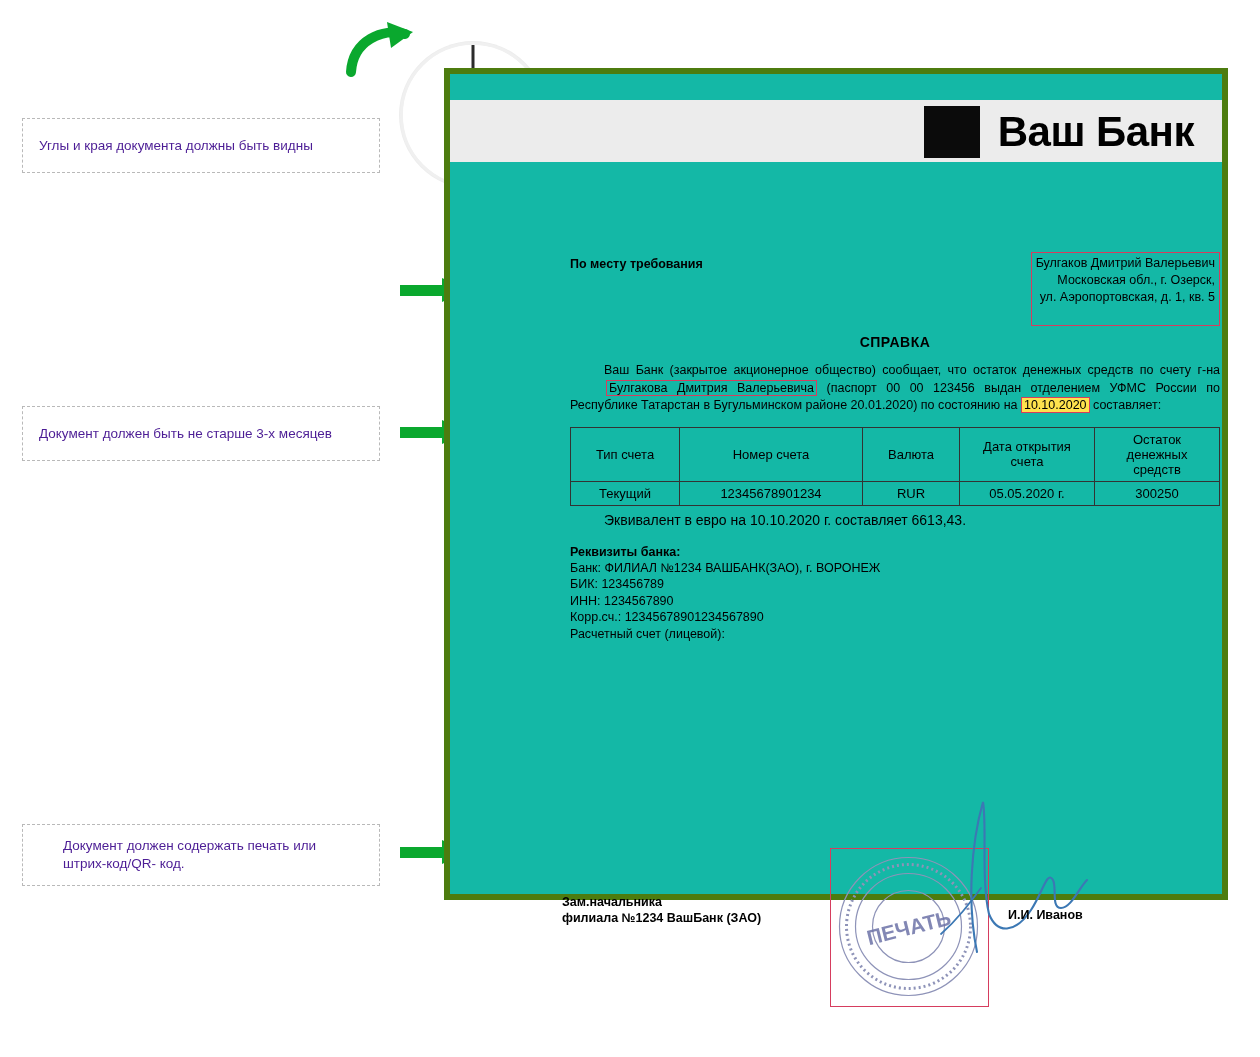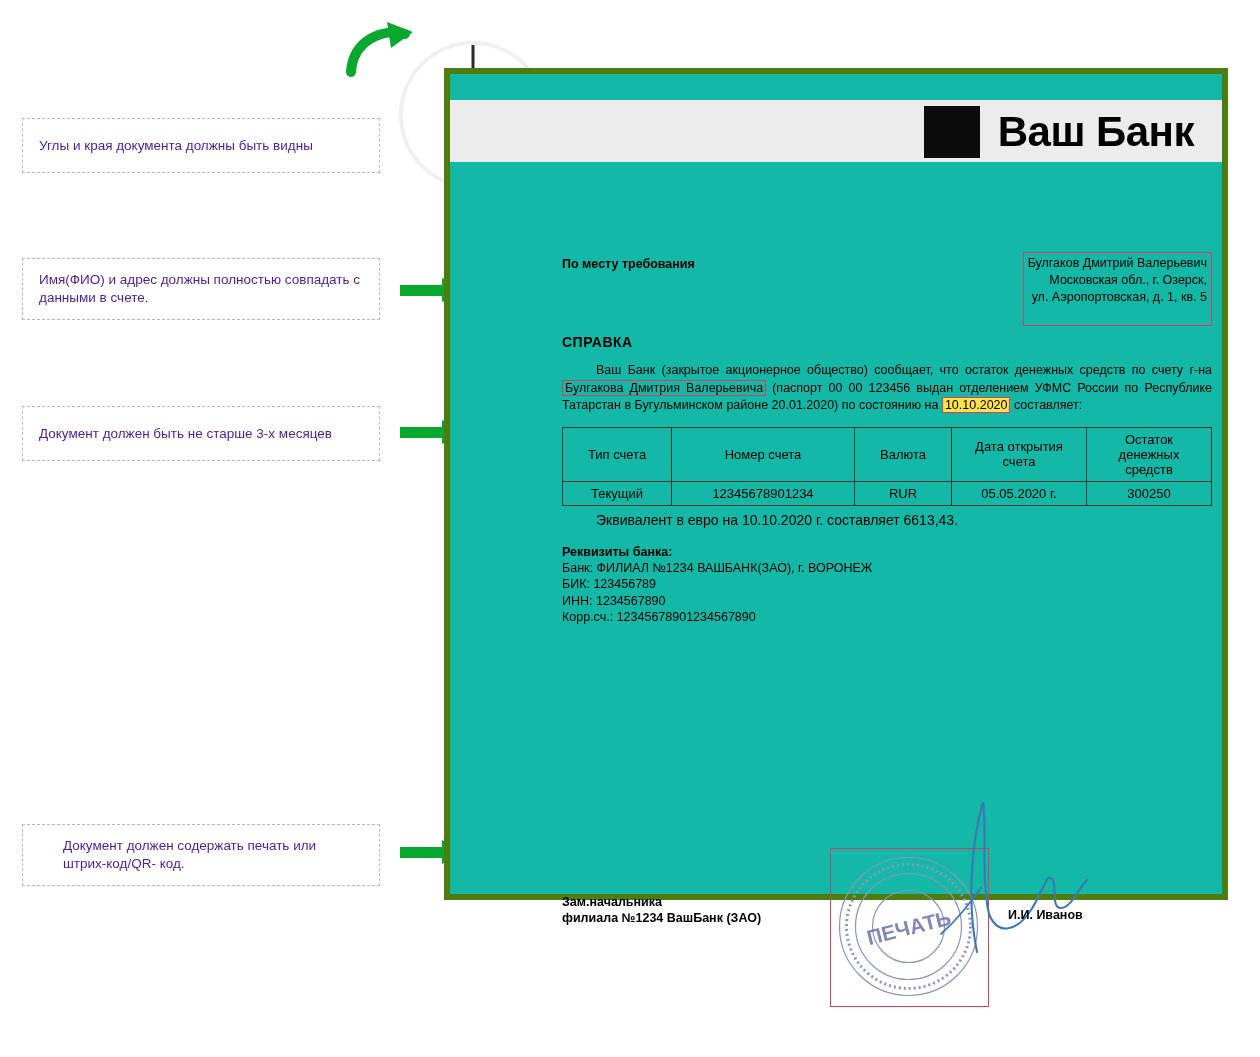--- a/index.html
+++ b/index.html
@@ -72,43 +72,43 @@
   .brand{
     position:absolute;right:28px;top:32px;
     display:flex;align-items:center;gap:18px;
   }
   .brand-mark{width:56px;height:52px;background:#0b0b0b;}
   .brand-text{
     font-size:42px;font-weight:bold;letter-spacing:-0.5px;line-height:52px;
   }
 
   .doc-body{
-    position:absolute;left:112px;top:178px;width:650px;
+    position:absolute;left:120px;top:178px;width:650px;
     font-size:12.5px;line-height:16px;
   }
 
   .addr-row{position:relative;height:70px;}
   .addr-left{position:absolute;left:0;top:4px;font-weight:bold;font-size:12.5px;}
   .addr-right{
     position:absolute;right:0;top:0;
     border:1px solid #d63d5e;
     padding:2px 4px 19px 4px;
     text-align:right;
     font-size:12.5px;line-height:17px;
   }
 
   .doc-title{
-    font-weight:bold;font-size:14px;letter-spacing:0.5px;
+    text-align:center;font-weight:bold;font-size:14px;letter-spacing:0.5px;
     margin:12px 0 12px 0;
   }
   .para{
     text-align:justify;font-size:12.5px;line-height:17.5px;
     text-indent:34px;
   }
-  .hl{border:1px solid #d63d5e;padding:0 2px;}
+  .hl{border:1px solid #d63d5e;padding:0 2px;margin-left:36px;}
   .hl-fill{background:#ffe24d;border:1px solid #d63d5e;padding:0 2px;}
 
   table.acct{
     border-collapse:collapse;width:100%;margin-top:12px;font-size:13px;
   }
   table.acct th,table.acct td{
     border:1px solid #333;padding:4px 6px;text-align:center;line-height:15px;
     font-weight:normal;
   }
   table.acct th{font-weight:normal;}
@@ -130,23 +130,20 @@
 </style>
 </head>
 <body>
 
 <div class="canvas">
 
   <div class="callout" style="left:22px;top:118px;width:358px;height:55px;">
     <span>Углы и края документа должны быть видны</span>
   </div>
 
-  <div class="callout" style="left:22px;top:258px;width:358px;height:62px;">
-    <span>Имя(ФИО) и адрес должны полностью совпадать с данными в счете.</span>
-  </div>
 
   <div class="callout" style="left:22px;top:406px;width:358px;height:55px;">
     <span>Документ должен быть не старше 3-х месяцев</span>
   </div>
 
   <div class="callout" style="left:22px;top:824px;width:358px;height:62px;padding-left:40px;">
     <span>Документ должен содержать печать или штрих-код/QR- код.</span>
   </div>
 
   <div class="arrow" style="left:343px;top:20px;">
@@ -230,20 +227,21 @@
         </tbody>
       </table>
 
       <div class="equiv">Эквивалент в евро на 10.10.2020 г. составляет 6613,43.</div>
 
       <div class="req-title">Реквизиты банка:</div>
       <div class="req-line">Банк: ФИЛИАЛ №1234 ВАШБАНК(ЗАО), г. ВОРОНЕЖ</div>
       <div class="req-line">БИК: 123456789</div>
       <div class="req-line">ИНН: 1234567890</div>
       <div class="req-line">Корр.сч.: 12345678901234567890</div>
+      <div class="req-line">Расчетный счет (лицевой):</div>
     </div>
 
     <div class="sign-block">
       <div class="sign-left">
         <div>Зам.начальника</div>
         <div>филиала №1234 ВашБанк (ЗАО)</div>
       </div>
 
       <div class="stamp-box">
         <svg class="stamp-circle" viewBox="0 0 143 143">

